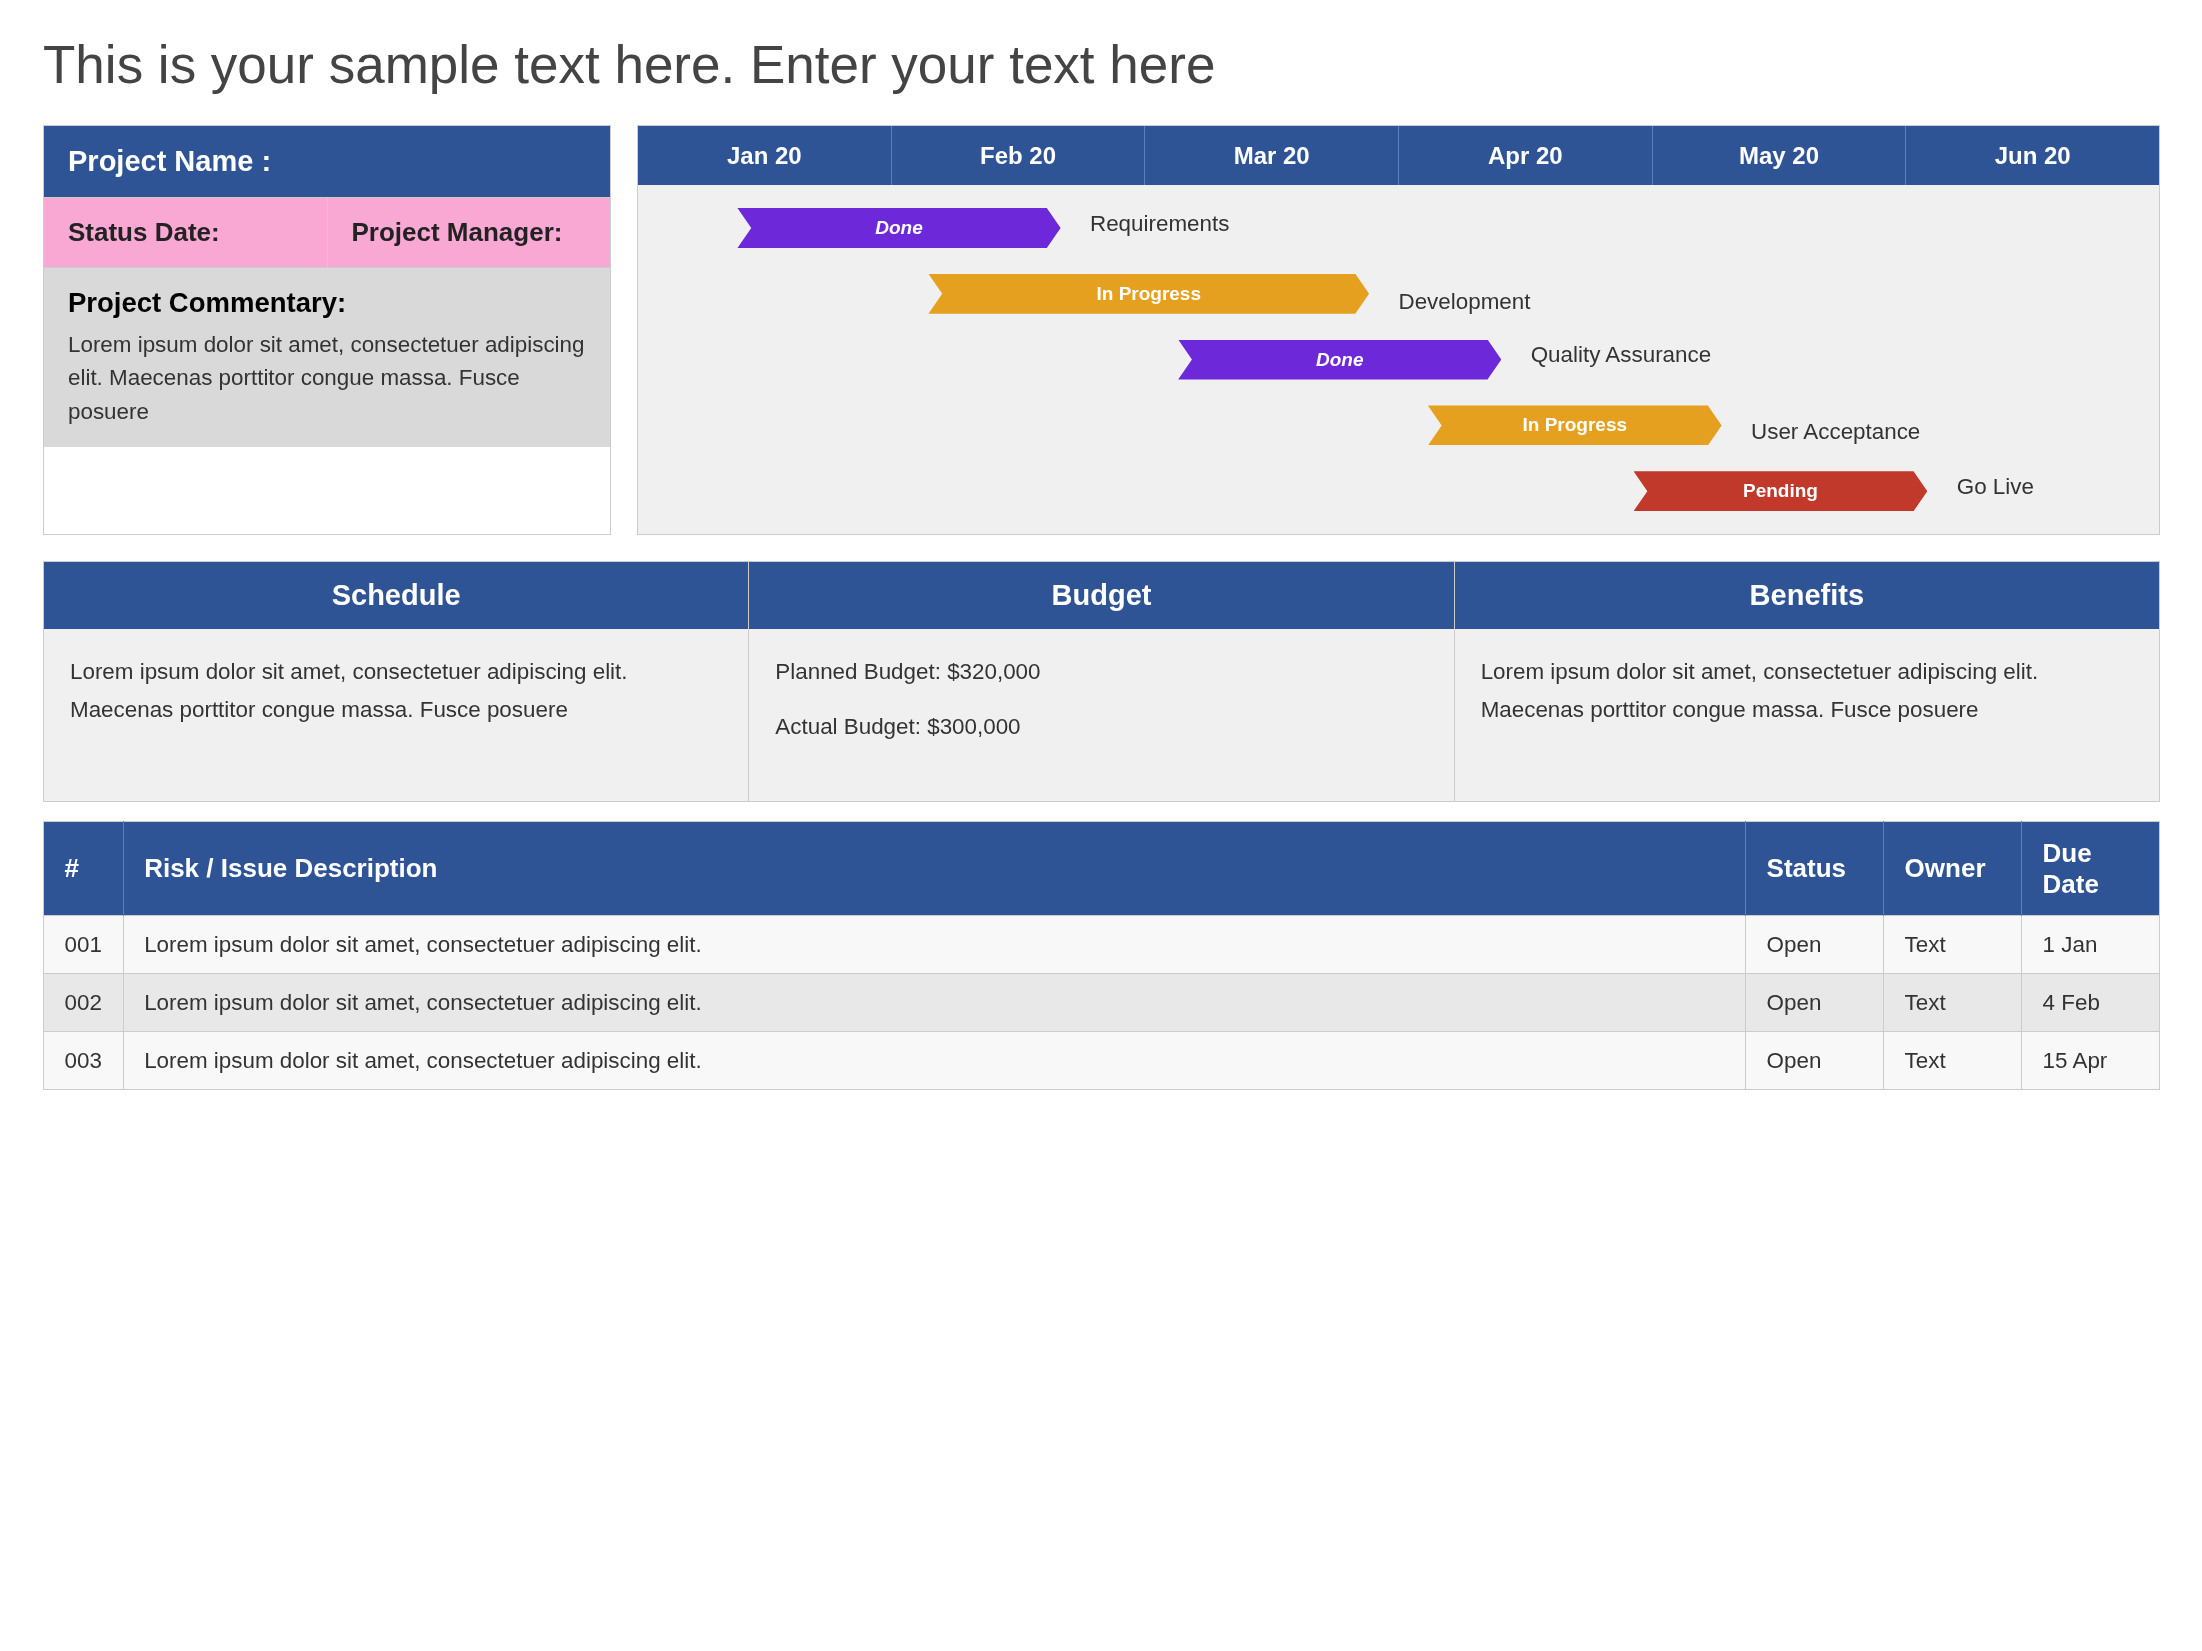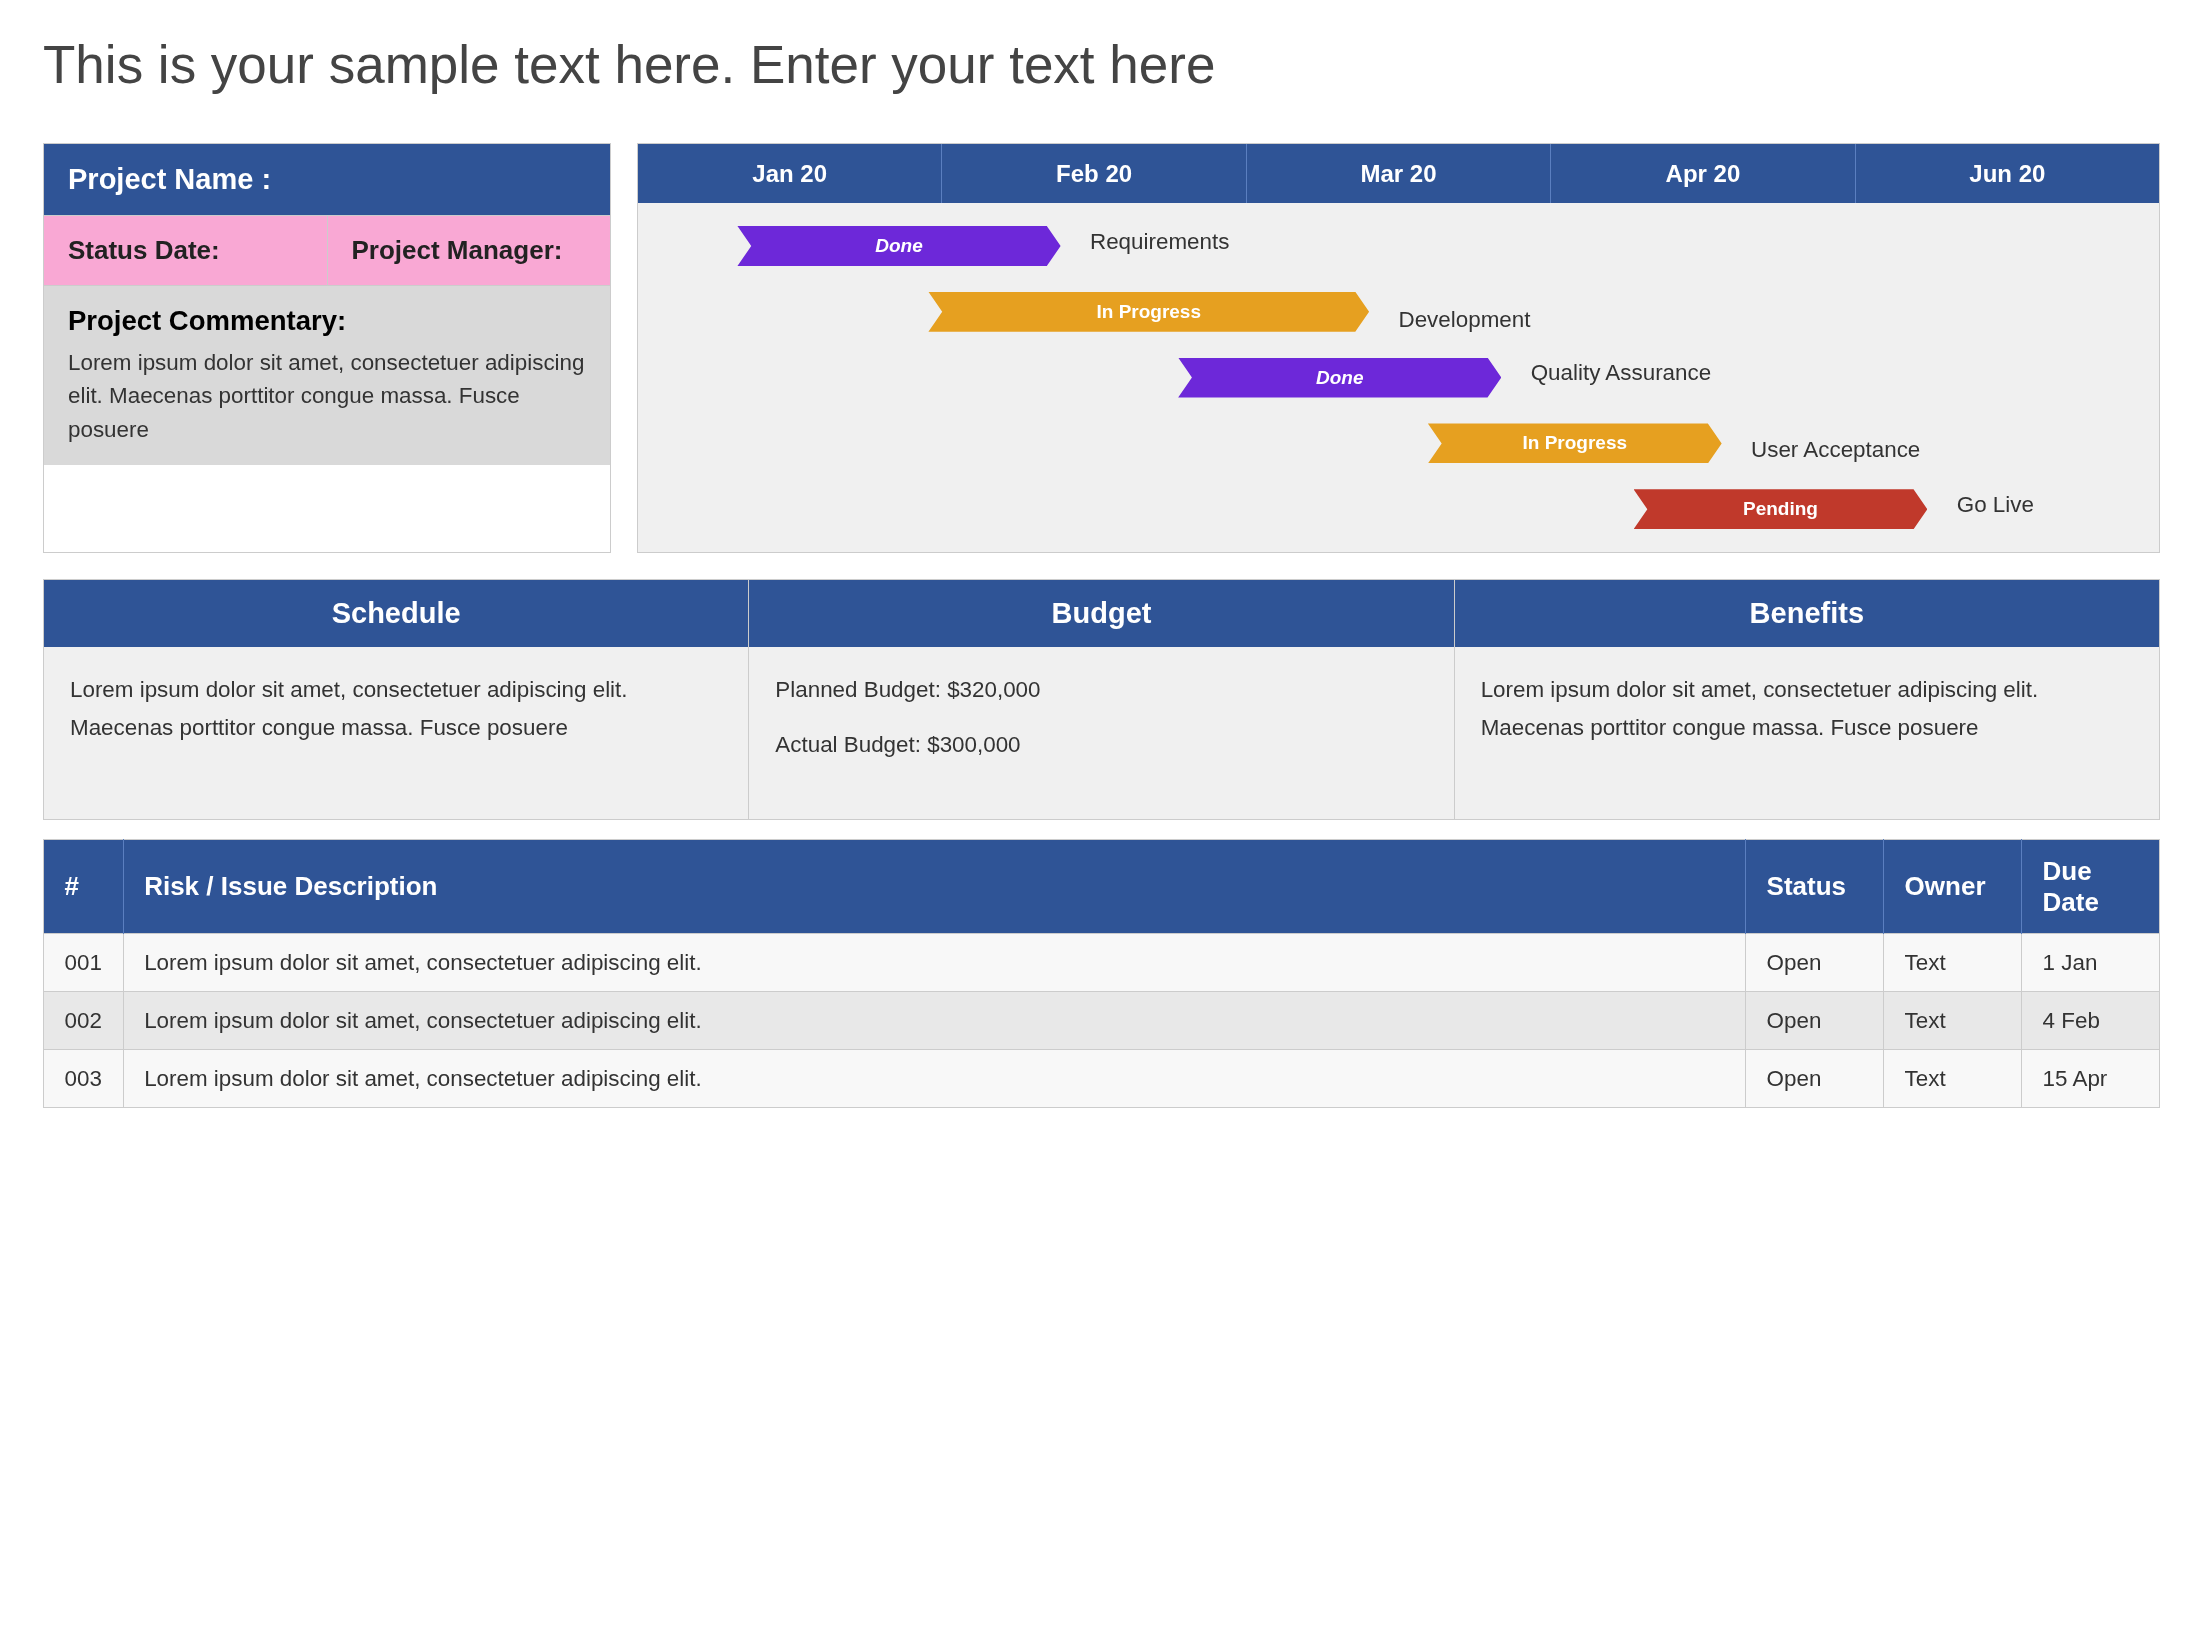--- a/index.html
+++ b/index.html
@@ -9,21 +9,21 @@
       padding: 34px 43px;
       width: 2203px;
       min-height: 1652px;
       font-size: 24px;
     }
 
     .page-title {
       font-size: 53px;
       color: #444;
       font-weight: 300;
-      margin-bottom: 48px;
+      margin-bottom: 30px;
     }
 
     
     .top-section {
       display: flex;
       gap: 26px;
       margin-bottom: 26px;
     }
 
     
@@ -242,20 +242,21 @@
       <div class="commentary-text">Lorem ipsum dolor sit amet, consectetuer adipiscing elit. Maecenas porttitor congue massa. Fusce posuere</div>
     </div>
   </div>
 
   <div class="right-panel">
     <div class="gantt-header" id="gantt-header">
     <div class="gantt-header-cell">Jan 20</div>
         <div class="gantt-header-cell">Feb 20</div>
         <div class="gantt-header-cell">Mar 20</div>
         <div class="gantt-header-cell">Apr 20</div>
+        <div class="gantt-header-cell">May 20</div>
         <div class="gantt-header-cell">Jun 20</div>
       </div>
     <div class="gantt-body" id="gantt-body">
     <div class="gantt-row" style="position: relative; height: 52px; width: 100%;">
           <div class="gantt-bar green" style="left: 5%; width: 22%;">Done</div>
           <div class="gantt-label" style="left: 29%; top: 8.6px;">Requirements</div>
         </div>
         <div class="gantt-row" style="position: relative; height: 52px; width: 100%;">
           <div class="gantt-bar orange" style="left: 18%; width: 30%;">In Progress</div>
           <div class="gantt-label" style="left: 50%; top: 21px;">Development</div>

